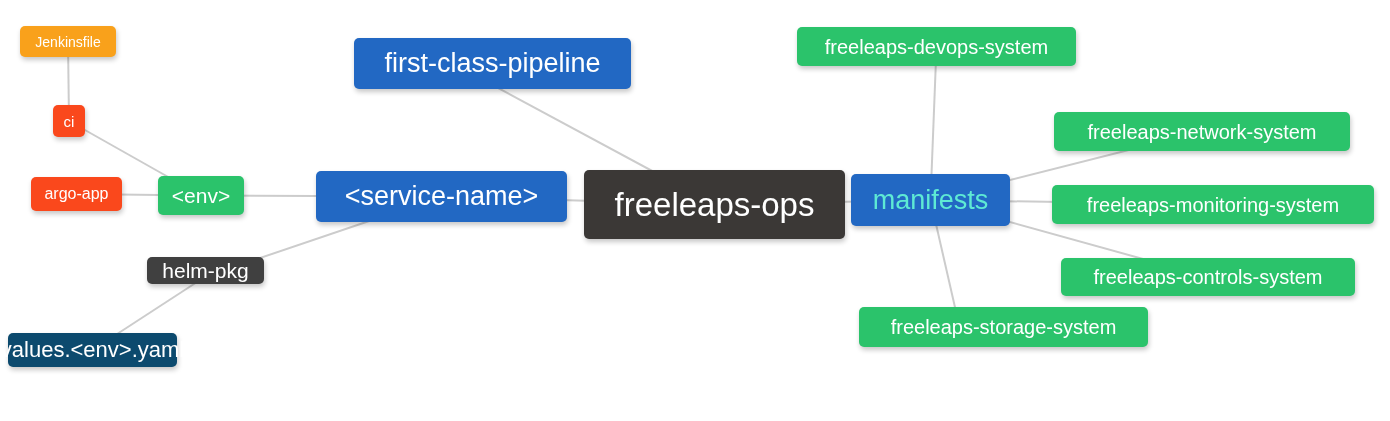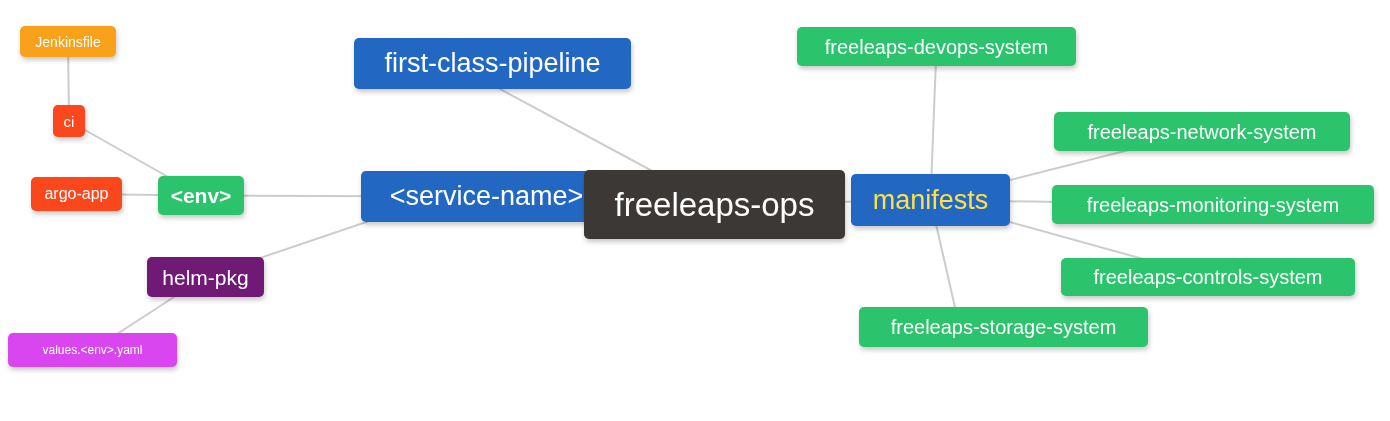--- a/index.html
+++ b/index.html
@@ -52,26 +52,26 @@
       <line x1="930.5" y1="200" x2="936.5" y2="46.5" stroke="#cccccc" stroke-width="2"></line>
       <line x1="930.5" y1="200" x2="1202" y2="131.5" stroke="#cccccc" stroke-width="2"></line>
       <line x1="930.5" y1="200" x2="1213" y2="204.5" stroke="#cccccc" stroke-width="2"></line>
       <line x1="930.5" y1="200" x2="1208" y2="277" stroke="#cccccc" stroke-width="2"></line>
       <line x1="930.5" y1="200" x2="959.5" y2="327" stroke="#cccccc" stroke-width="2"></line>
     </svg>
   <div>
       <div class="node" style="left: 20px; top: 26px; width: 96px; height: 31px; font-size: 14px; background: rgb(249, 161, 27); color: rgb(255, 255, 255);">Jenkinsfile</div>
       <div class="node" style="left: 53px; top: 105px; width: 32px; height: 32px; font-size: 15px; background: rgb(250, 72, 28); color: rgb(255, 255, 255);">ci</div>
       <div class="node" style="left: 31px; top: 177px; width: 91px; height: 34px; font-size: 16px; background: rgb(250, 72, 28); color: rgb(255, 255, 255);">argo-app</div>
-      <div class="node" style="left: 158px; top: 176px; width: 86px; height: 39px; font-size: 21px; background: rgb(43, 195, 107); color: rgb(255, 255, 255); font-weight: bold;">&lt;env&gt;</div>
-      <div class="node" style="left: 147px; top: 257px; width: 117px; height: 40px; font-size: 21px; background: #701a75; color: rgb(255, 255, 255);">helm-pkg</div>
-      <div class="node" style="left: 8px; top: 333px; width: 169px; height: 34px; font-size: 12px; background: #d946ef; color: rgb(255, 255, 255);">values.&lt;env&gt;.yaml</div>
+      <div class="node" style="left: 158px; top: 176px; width: 86px; height: 39px; font-size: 21px; background: rgb(43, 195, 107); color: rgb(255, 255, 255);">&lt;env&gt;</div>
+      <div class="node" style="left: 147px; top: 257px; width: 117px; height: 27px; font-size: 21px; background: #404040; color: rgb(255, 255, 255);">helm-pkg</div>
+      <div class="node" style="left: 8px; top: 333px; width: 169px; height: 34px; font-size: 22px; background: #0c4a6e; color: rgb(255, 255, 255);">values.&lt;env&gt;.yaml</div>
       <div class="node" style="left: 314px; top: 38px; width: 277px; height: 51px; font-size: 27px; background: rgb(34, 104, 195); color: rgb(255, 255, 255); margin-left: 40px;">first-class-pipeline</div>
-      <div class="node" style="left: 316px; top: 171px; width: 251px; height: 51px; font-size: 27px; background: rgb(34, 104, 195); color: rgb(255, 255, 255); margin-left: 45px;">&lt;service-name&gt;</div>
+      <div class="node" style="left: 316px; top: 171px; width: 251px; height: 51px; font-size: 27px; background: rgb(34, 104, 195); color: rgb(255, 255, 255);">&lt;service-name&gt;</div>
       <div class="node" style="left: 584px; top: 170px; width: 261px; height: 69px; font-size: 33px; background: rgb(59, 56, 54); color: #ffffff;">freeleaps-ops</div>
-      <div class="node" style="left: 851px; top: 174px; width: 159px; height: 52px; font-size: 27px; background: rgb(34, 104, 195); color: #fde047;">manifests</div>
+      <div class="node" style="left: 851px; top: 174px; width: 159px; height: 52px; font-size: 27px; background: rgb(34, 104, 195); color: #5eead4;">manifests</div>
       <div class="node" style="left: 797px; top: 27px; width: 279px; height: 39px; font-size: 20px; background: rgb(43, 195, 107); color: rgb(255, 255, 255);">freeleaps-devops-system</div>
       <div class="node" style="left: 1054px; top: 112px; width: 296px; height: 39px; font-size: 20px; background: rgb(43, 195, 107); color: rgb(255, 255, 255);">freeleaps-network-system</div>
       <div class="node" style="left: 1052px; top: 185px; width: 322px; height: 39px; font-size: 20px; background: rgb(43, 195, 107); color: rgb(255, 255, 255);">freeleaps-monitoring-system</div>
       <div class="node" style="left: 1061px; top: 258px; width: 294px; height: 38px; font-size: 20px; background: rgb(43, 195, 107); color: rgb(255, 255, 255); text-align: center;">freeleaps-controls-system</div>
       <div class="node" style="left: 859px; top: 307px; width: 289px; height: 40px; font-size: 20px; background: rgb(43, 195, 107); color: rgb(255, 255, 255);">freeleaps-storage-system</div>
     </div>
 </div>
 
 </body></html>

